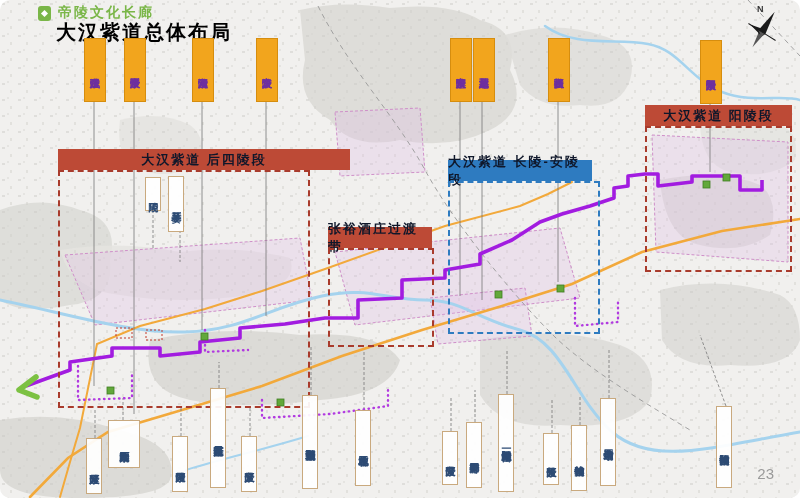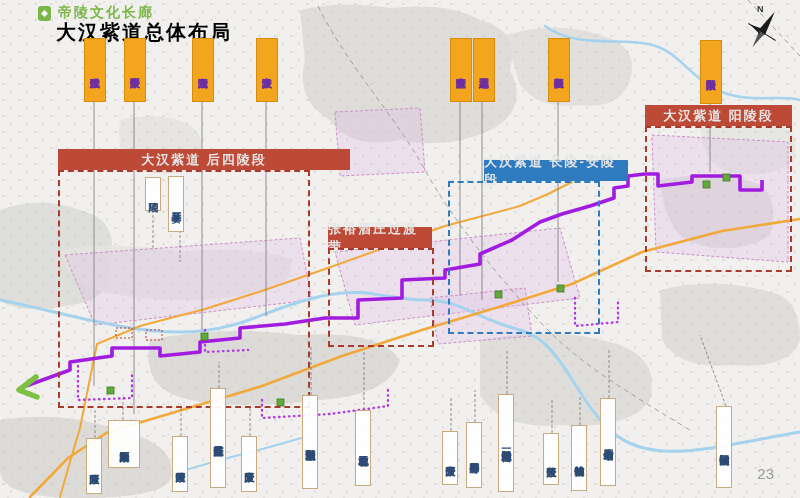--- a/index.html
+++ b/index.html
@@ -1,33 +1,33 @@
 <!DOCTYPE html>
 <html><head>
 <meta charset="utf-8">
 <style>
   html,body{margin:0;padding:0;}
   .stage{position:relative;width:800px;height:498px;background:#f1f0ee;overflow:hidden;
-         font-family:"Liberation Sans","DejaVu Sans",sans-serif;}
+         font-family:"Liberation Sans","DejaVu Sans",sans-serif;border-radius:10px;}
   .maplayer{position:absolute;left:0;top:0;}
   
   .logo{position:absolute;left:38px;top:6px;width:13px;height:15px;background:#7ab648;border-radius:3px;}
   .logo:after{content:"";position:absolute;left:4px;top:5px;width:5px;height:5px;background:#fff;transform:rotate(45deg);}
   .subtitle{position:absolute;left:58px;top:4px;font-size:14px;font-weight:bold;color:#7ab648;letter-spacing:2px;}
   .title{position:absolute;left:56px;top:19px;font-size:20px;font-weight:bold;color:#000000;letter-spacing:2px;}
   
   .tag{position:absolute;width:20px;height:62px;background:#f2a51d;border:1px solid #d68d0e;
        color:#6d2fa0;font-size:10px;font-weight:bold;
        writing-mode:vertical-rl;text-orientation:upright;
        display:flex;align-items:center;justify-content:center;line-height:11px;letter-spacing:0px;}
   
-  .sec-head{position:absolute;color:#e5e5e5;font-weight:bold;font-size:13px;letter-spacing:2px;
+  .sec-head{position:absolute;color:#0f172a;font-weight:bold;font-size:13px;letter-spacing:2px;
             display:flex;align-items:center;justify-content:center;}
   .sec-head.red{background:#bd4a36;}
-  .sec-head.blue{background:#2e7bc0;margin-left:36px;}
+  .sec-head.blue{background:#2e7bc0;}
   .sec-box{position:absolute;}
   .sec-box.red{border:2px dashed #a93b2c;}
   .sec-box.blue{border:2px dashed #2e7bc0;}
   
   .site{position:absolute;background:rgba(255,255,255,.93);border:1px solid #c9a97e;
         color:#2d4b74;font-size:10px;font-weight:bold;
         writing-mode:vertical-rl;text-orientation:upright;line-height:12px;
         display:flex;align-items:center;justify-content:center;padding:1px;}
   .pagenum{position:absolute;right:26px;bottom:16px;font-size:15px;color:#9a9a9a;margin-left:36px;}
   .north{position:absolute;left:757px;top:4px;font-size:9px;font-weight:bold;color:#333;}

